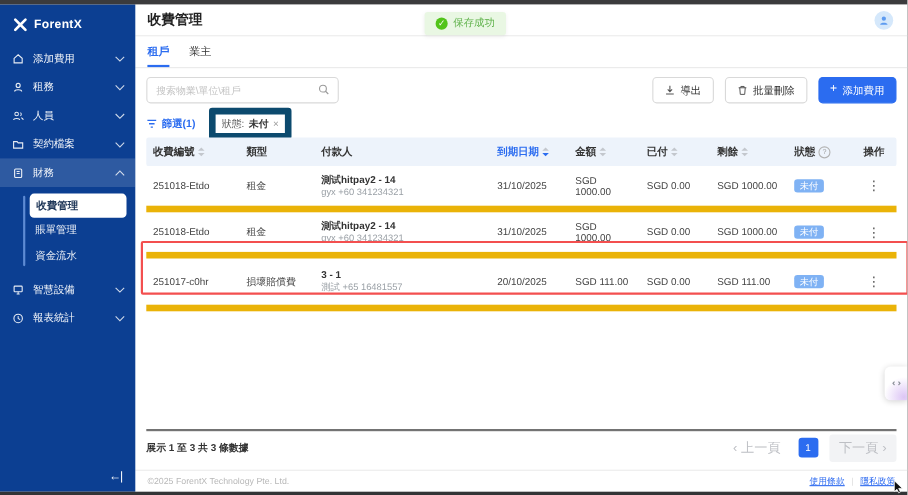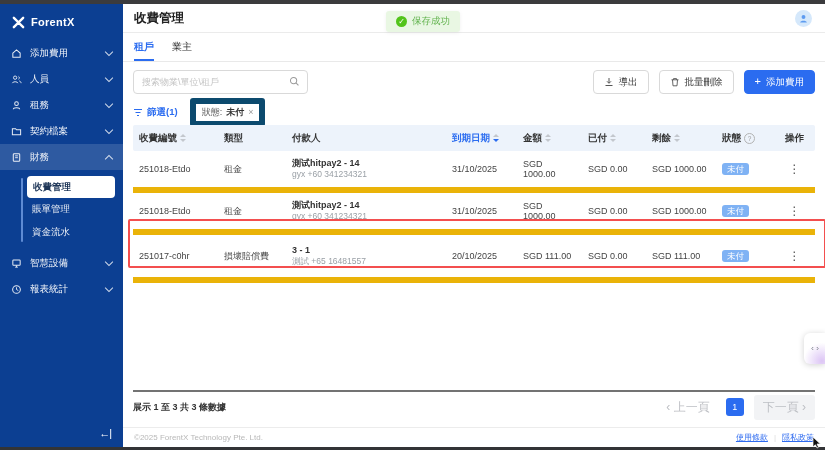--- a/index.html
+++ b/index.html
@@ -127,33 +127,33 @@
 
     <div class="nav-item">
       <svg viewBox="0 0 12 12">
           <path d="M2 5.5 L6 2 L10 5.5 V10 H2 Z" fill="none" stroke="#fff" stroke-width="1.1"></path>
         </svg>
       <span class="lbl">添加費用</span>
       <span class="chev"></span>
     </div>
     <div class="nav-item">
       <svg viewBox="0 0 12 12">
+          <circle cx="6" cy="4" r="2" fill="none" stroke="#fff" stroke-width="1.1"></circle>
+          <path d="M2.5 10 C2.5 7.8 9.5 7.8 9.5 10" fill="none" stroke="#fff" stroke-width="1.1"></path>
+        </svg>
+      <span class="lbl">租務</span>
+      <span class="chev"></span>
+    </div>
+    <div class="nav-item">
+      <svg viewBox="0 0 12 12">
           <circle cx="4.5" cy="4" r="1.8" fill="none" stroke="#fff" stroke-width="1"></circle>
           <path d="M1.5 10 C1.5 7.9 7.5 7.9 7.5 10" fill="none" stroke="#fff" stroke-width="1"></path>
           <path d="M8.2 2.6 a1.8 1.8 0 0 1 0 3.1 M9 7.6 c1.4.4 2 1.3 2 2.4" fill="none" stroke="#fff" stroke-width="1"></path>
         </svg>
       <span class="lbl">人員</span>
-      <span class="chev"></span>
-    </div>
-    <div class="nav-item">
-      <svg viewBox="0 0 12 12">
-          <circle cx="6" cy="4" r="2" fill="none" stroke="#fff" stroke-width="1.1"></circle>
-          <path d="M2.5 10 C2.5 7.8 9.5 7.8 9.5 10" fill="none" stroke="#fff" stroke-width="1.1"></path>
-        </svg>
-      <span class="lbl">租務</span>
       <span class="chev"></span>
     </div>
     <div class="nav-item">
       <svg viewBox="0 0 12 12">
           <path d="M1.5 3 H5 L6 4.2 H10.5 V9.5 H1.5 Z" fill="none" stroke="#fff" stroke-width="1.1"></path>
         </svg>
       <span class="lbl">契約檔案</span>
       <span class="chev"></span>
     </div>
     <div class="nav-item open">

